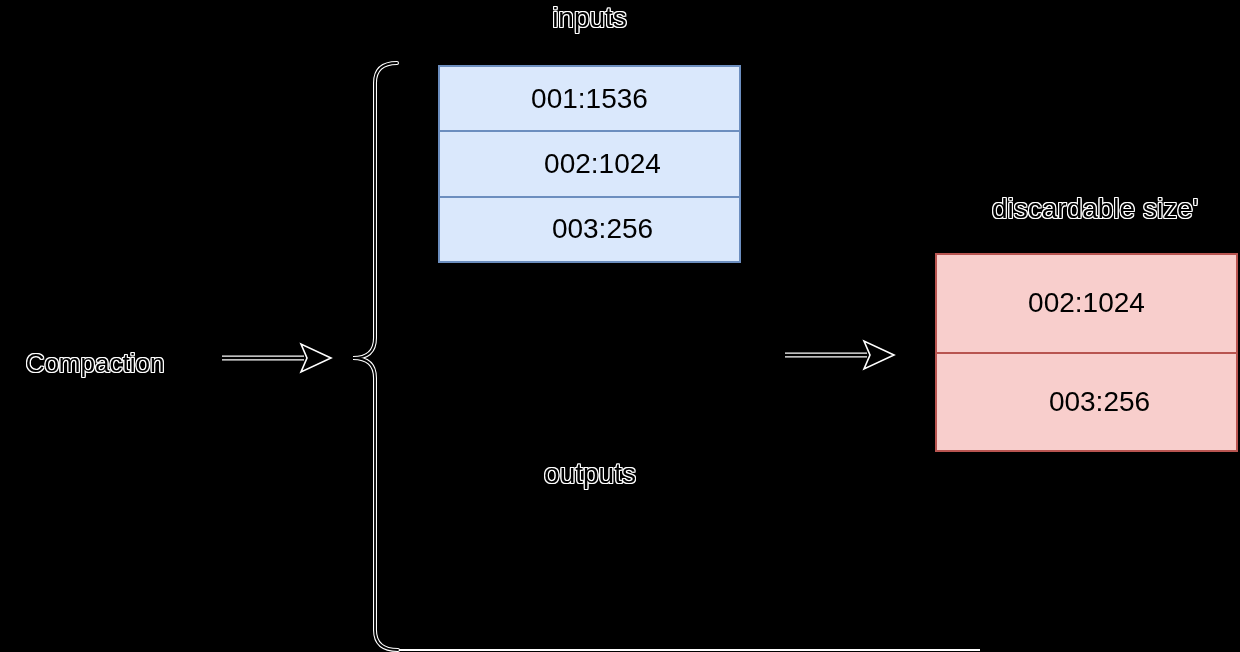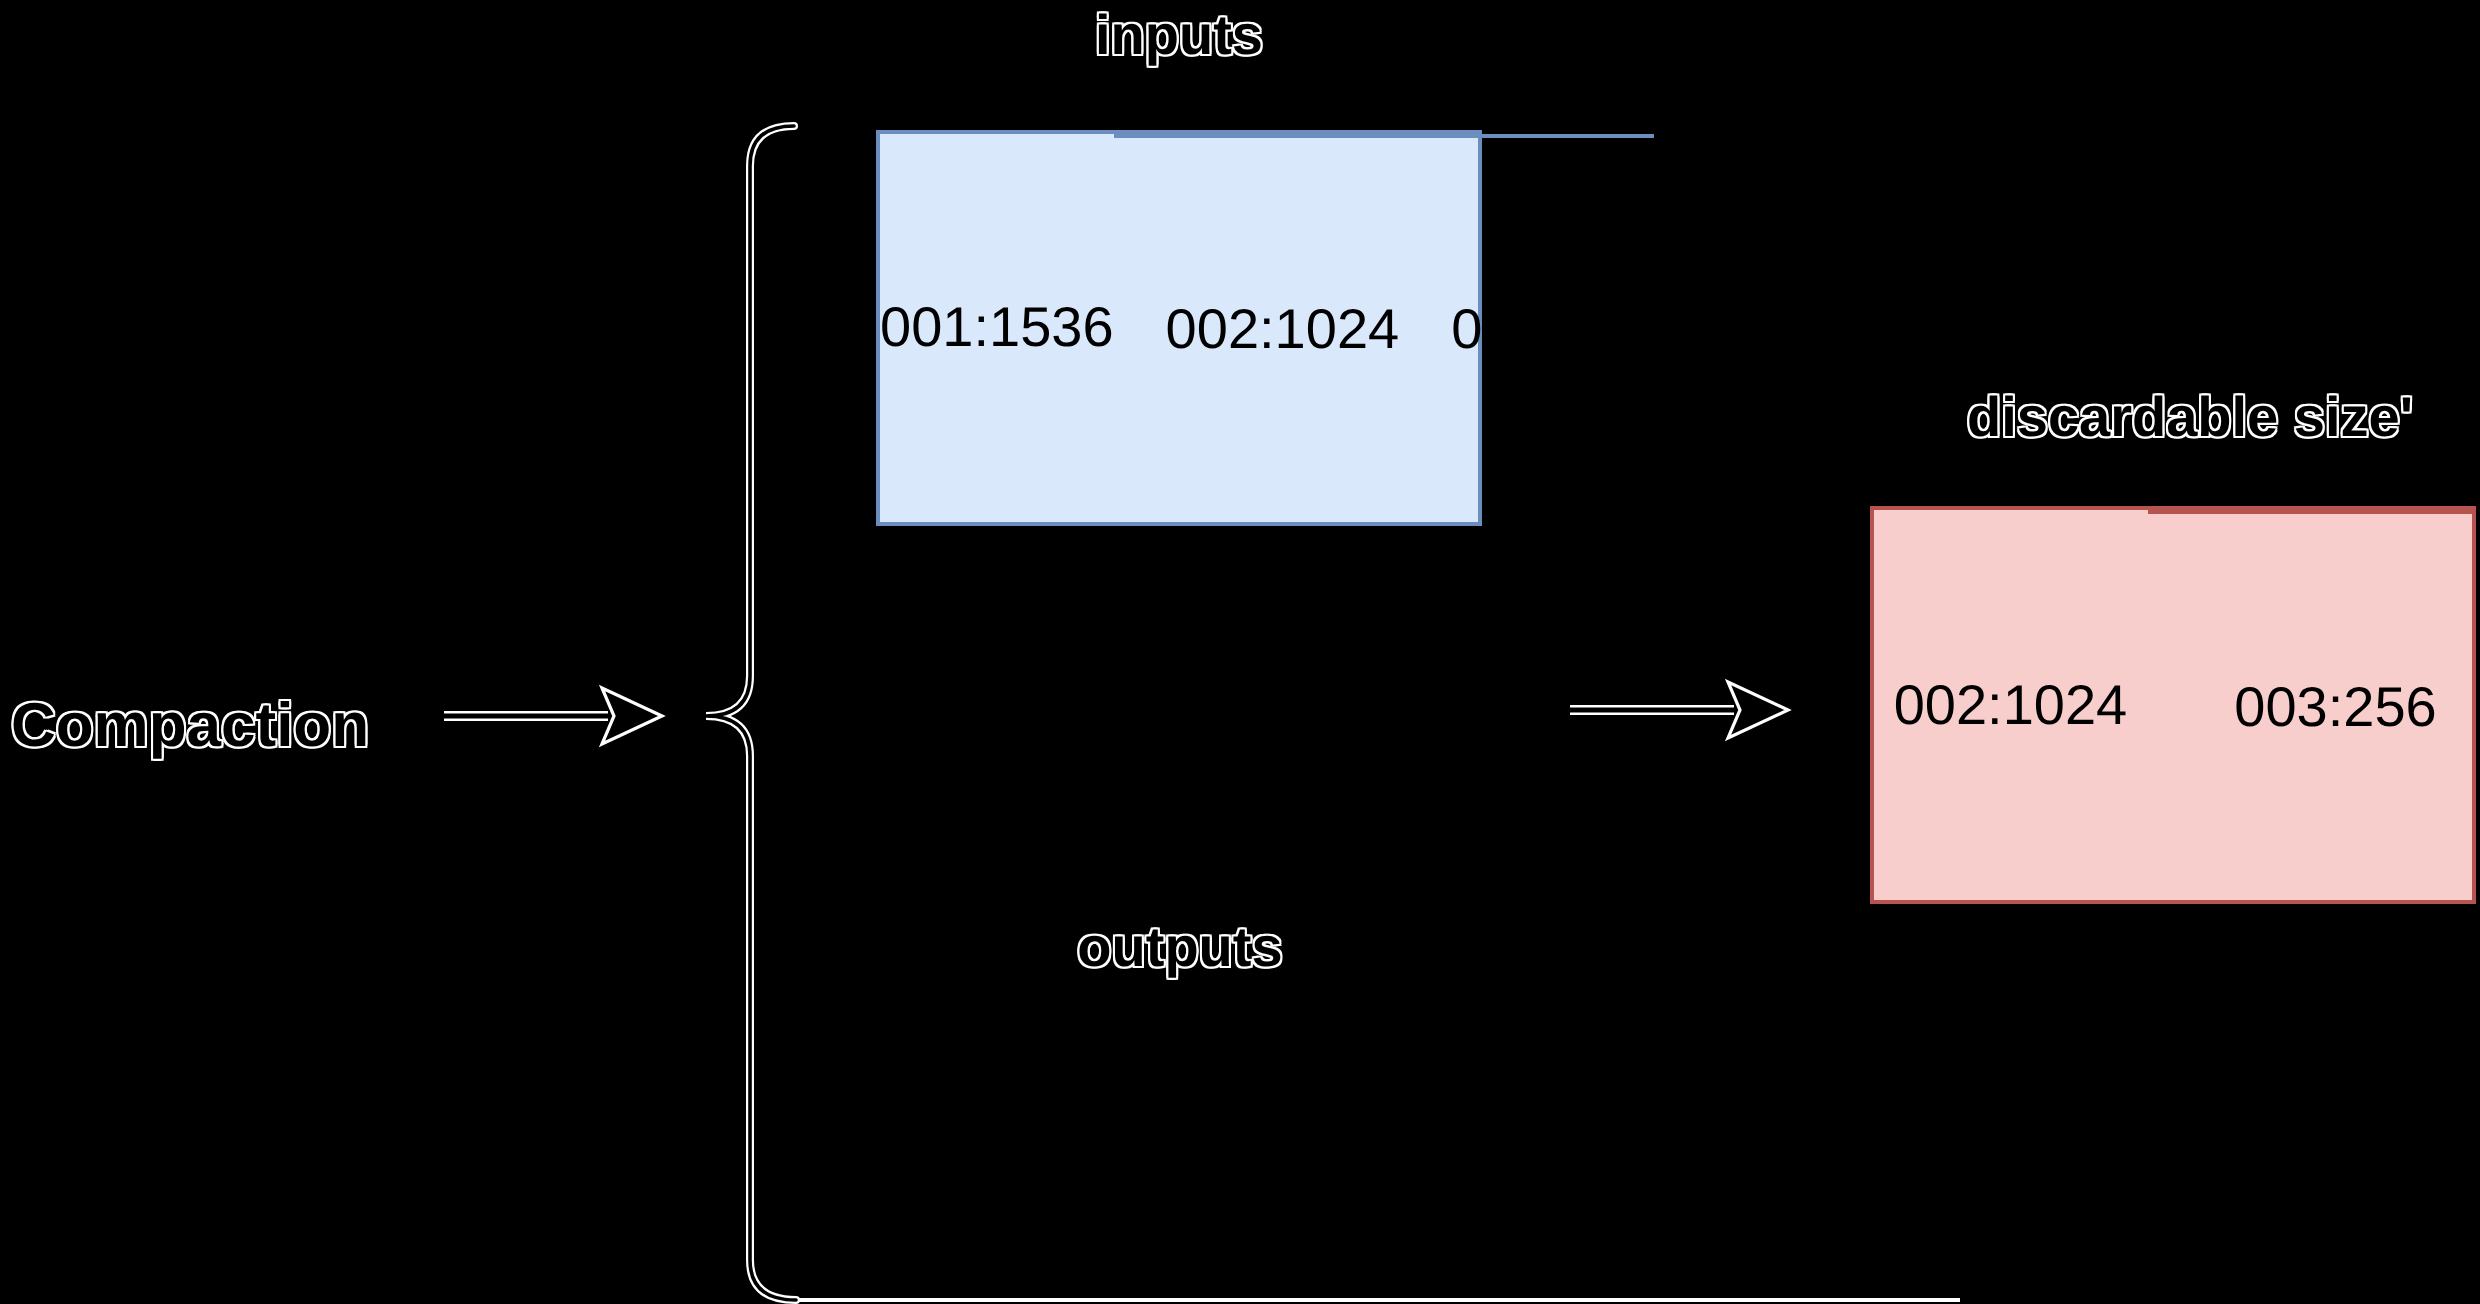--- a/index.html
+++ b/index.html
@@ -11,29 +11,28 @@
   }
   .canvas { position: absolute; top: 0; left: 0; width: 1240px; height: 652px; }
 
   
   .halo {
     color: #000;
     text-shadow:
       -1px -1px 0 #fff, 1px -1px 0 #fff, -1px 1px 0 #fff, 1px 1px 0 #fff,
       -1px 0 0 #fff, 1px 0 0 #fff, 0 -1px 0 #fff, 0 1px 0 #fff;
     white-space: nowrap;
-    font-weight: bold;
   }
 
   .dlabel { position: absolute; text-align: center; font-size: 28px; line-height: 32px; }
 
   .dtable {
     position: absolute;
     display: flex;
-    flex-direction: row;
+    flex-direction: column;
     box-sizing: border-box;
     border: 2px solid var(--border-color, #666);
     background: var(--fill-color, #eee);
     z-index: 2;
   }
   .dtable .row {
     flex: 1;
     display: flex;
     align-items: center;
     justify-content: center;
@@ -51,21 +50,21 @@
     width: 590px; height: 2px;
     background: #fff;
     z-index: 0;
   }
 
   #compaction-label {
     position: absolute;
     left: 0px; top: 346px;
     width: 190px;
     text-align: center;
-    font-size: 31px;
+    font-size: 26px;
     line-height: 34px;
   }
   #inputs-label  { left: 438px; top: 2px;   width: 303px; }
   #outputs-label { left: 437px; top: 458px; width: 306px; }
   #discardable-label { left: 935px; top: 193px; width: 320px; }
 
   #inputs-table  { left: 438px; top: 65px;  width: 303px; height: 198px; }
   #outputs-table { left: 437px; top: 519px; width: 306px; height: 130px; }
   #discardable-table { left: 935px; top: 253px; width: 303px; height: 199px; }
 </style>

